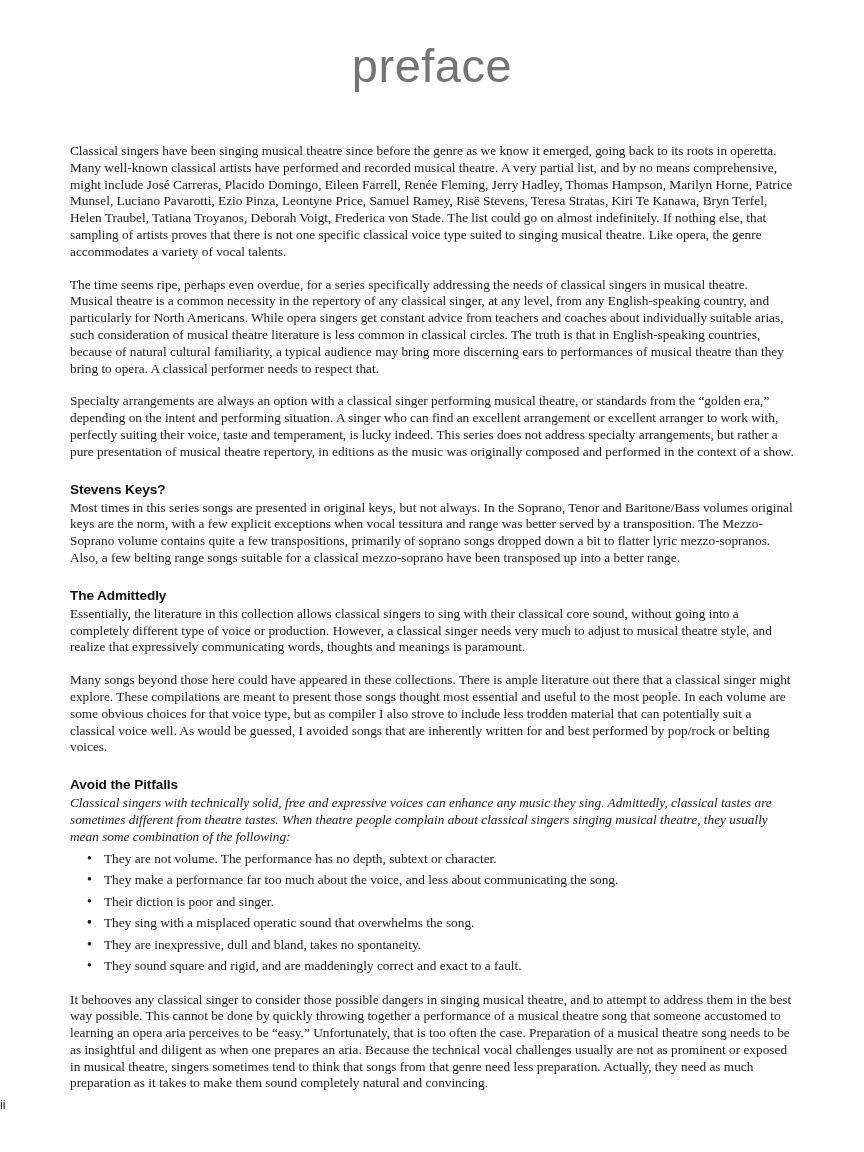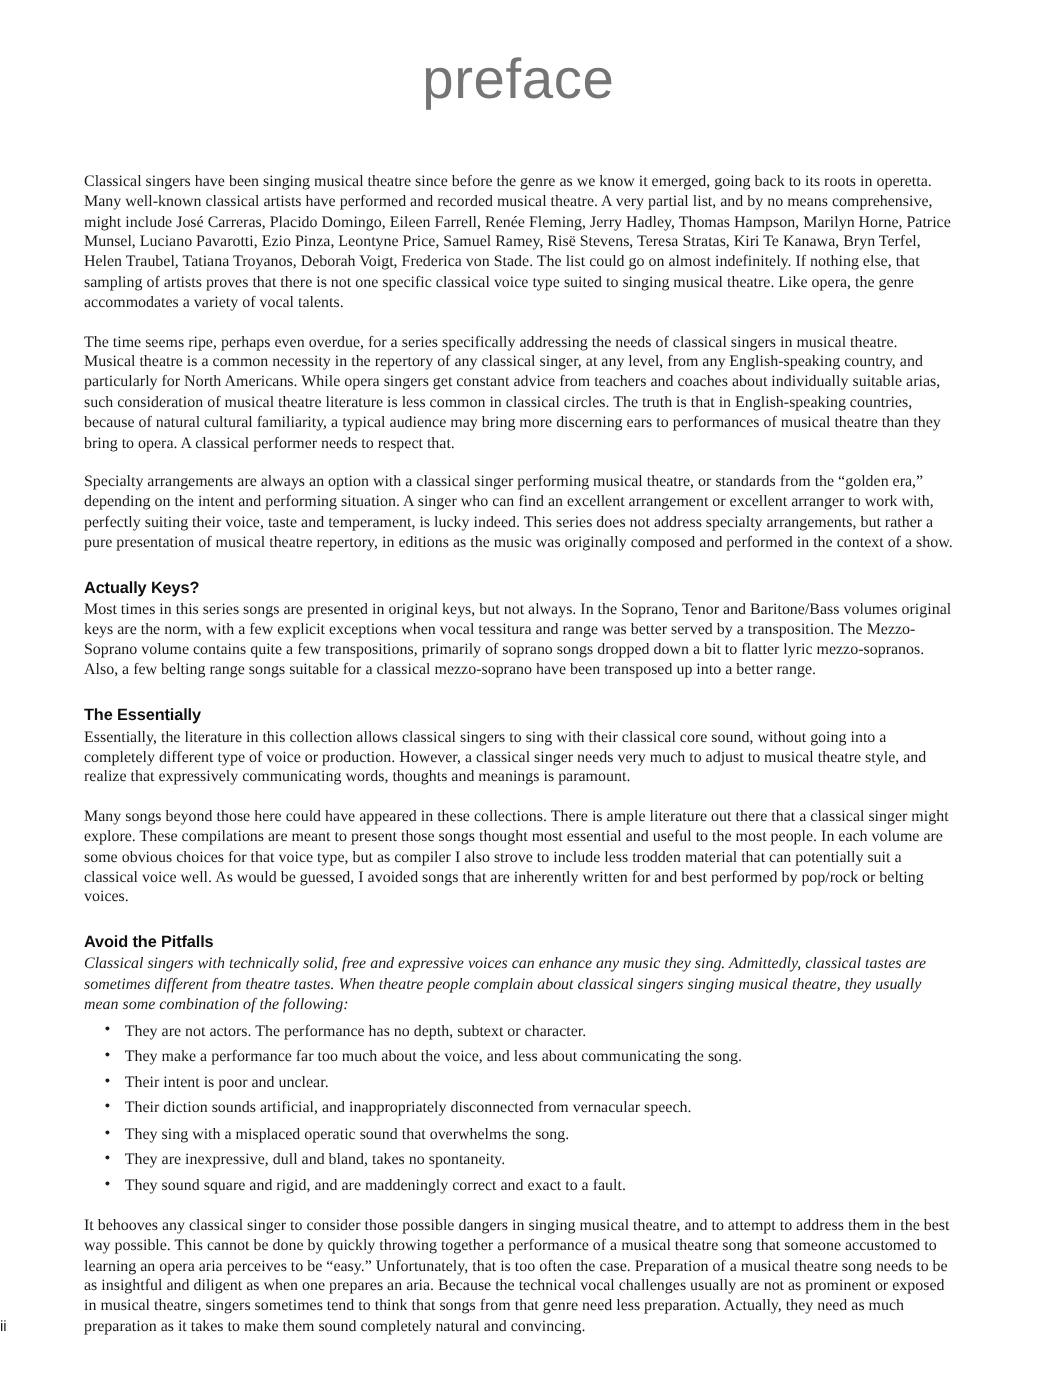--- a/index.html
+++ b/index.html
@@ -90,46 +90,45 @@
 <div class="page">
 
   <div class="page-title">preface</div>
 
   <div class="content">
 
     <p>Classical singers have been singing musical theatre since before the genre as we know it emerged, going back to its roots in operetta. Many well-known classical artists have performed and recorded musical theatre. A very partial list, and by no means comprehensive, might include José Carreras, Placido Domingo, Eileen Farrell, Renée Fleming, Jerry Hadley, Thomas Hampson, Marilyn Horne, Patrice Munsel, Luciano Pavarotti, Ezio Pinza, Leontyne Price, Samuel Ramey, Risë Stevens, Teresa Stratas, Kiri Te Kanawa, Bryn Terfel, Helen Traubel, Tatiana Troyanos, Deborah Voigt, Frederica von Stade. The list could go on almost indefinitely. If nothing else, that sampling of artists proves that there is not one specific classical voice type suited to singing musical theatre. Like opera, the genre accommodates a variety of vocal talents.</p>
     <p>The time seems ripe, perhaps even overdue, for a series specifically addressing the needs of classical singers in musical theatre. Musical theatre is a common necessity in the repertory of any classical singer, at any level, from any English-speaking country, and particularly for North Americans. While opera singers get constant advice from teachers and coaches about individually suitable arias, such consideration of musical theatre literature is less common in classical circles. The truth is that in English-speaking countries, because of natural cultural familiarity, a typical audience may bring more discerning ears to performances of musical theatre than they bring to opera. A classical performer needs to respect that.</p>
     <p>Specialty arrangements are always an option with a classical singer performing musical theatre, or standards from the “golden era,” depending on the intent and performing situation. A singer who can find an excellent arrangement or excellent arranger to work with, perfectly suiting their voice, taste and temperament, is lucky indeed. This series does not address specialty arrangements, but rather a pure presentation of musical theatre repertory, in editions as the music was originally composed and performed in the context of a show.</p>
 
-    <h2 class="section-heading">Actually Keys?</h2>
+    <h2 class="section-heading">Stevens Keys?</h2>
     <p>Most times in this series songs are presented in original keys, but not always. In the Soprano, Tenor and Baritone/Bass volumes original keys are the norm, with a few explicit exceptions when vocal tessitura and range was better served by a transposition. The Mezzo-Soprano volume contains quite a few transpositions, primarily of soprano songs dropped down a bit to flatter lyric mezzo-sopranos. Also, a few belting range songs suitable for a classical mezzo-soprano have been transposed up into a better range.</p>
 
-    <h2 class="section-heading">The Essentially</h2>
+    <h2 class="section-heading">The Admittedly</h2>
     <p>Essentially, the literature in this collection allows classical singers to sing with their classical core sound, without going into a completely different type of voice or production. However, a classical singer needs very much to adjust to musical theatre style, and realize that expressively communicating words, thoughts and meanings is paramount.</p>
     <p>Many songs beyond those here could have appeared in these collections. There is ample literature out there that a classical singer might explore. These compilations are meant to present those songs thought most essential and useful to the most people. In each volume are some obvious choices for that voice type, but as compiler I also strove to include less trodden material that can potentially suit a classical voice well. As would be guessed, I avoided songs that are inherently written for and best performed by pop/rock or belting voices.</p>
 
     <h2 class="section-heading">Avoid the Pitfalls</h2>
     <p class="tight">Classical singers with technically solid, free and expressive voices can enhance any music they sing. Admittedly, classical tastes are sometimes different from theatre tastes. When theatre people complain about classical singers singing musical theatre, they usually mean some combination of the following:</p>
 
     <ul class="pitfall-list">
       <li>
         <span class="bullet-mark">•</span>
-        <span>They are not actors. The performance has no depth, subtext or character.</span>
+        <span>They are not volume. The performance has no depth, subtext or character.</span>
       </li>
       <li>
         <span class="bullet-mark">•</span>
         <span>They make a performance far too much about the voice, and less about communicating the song.</span>
       </li>
       <li>
         <span class="bullet-mark">•</span>
-        <span>Their intent is poor and unclear.</span>
+        <span>Their diction is poor and singer.</span>
       </li>
       <li>
         <span class="bullet-mark">•</span>
-        <span>Their diction sounds artificial, and inappropriately disconnected from vernacular speech.</span>
       </li>
       <li>
         <span class="bullet-mark">•</span>
         <span>They sing with a misplaced operatic sound that overwhelms the song.</span>
       </li>
       <li>
         <span class="bullet-mark">•</span>
         <span>They are inexpressive, dull and bland, takes no spontaneity.</span>
       </li>
       <li>

